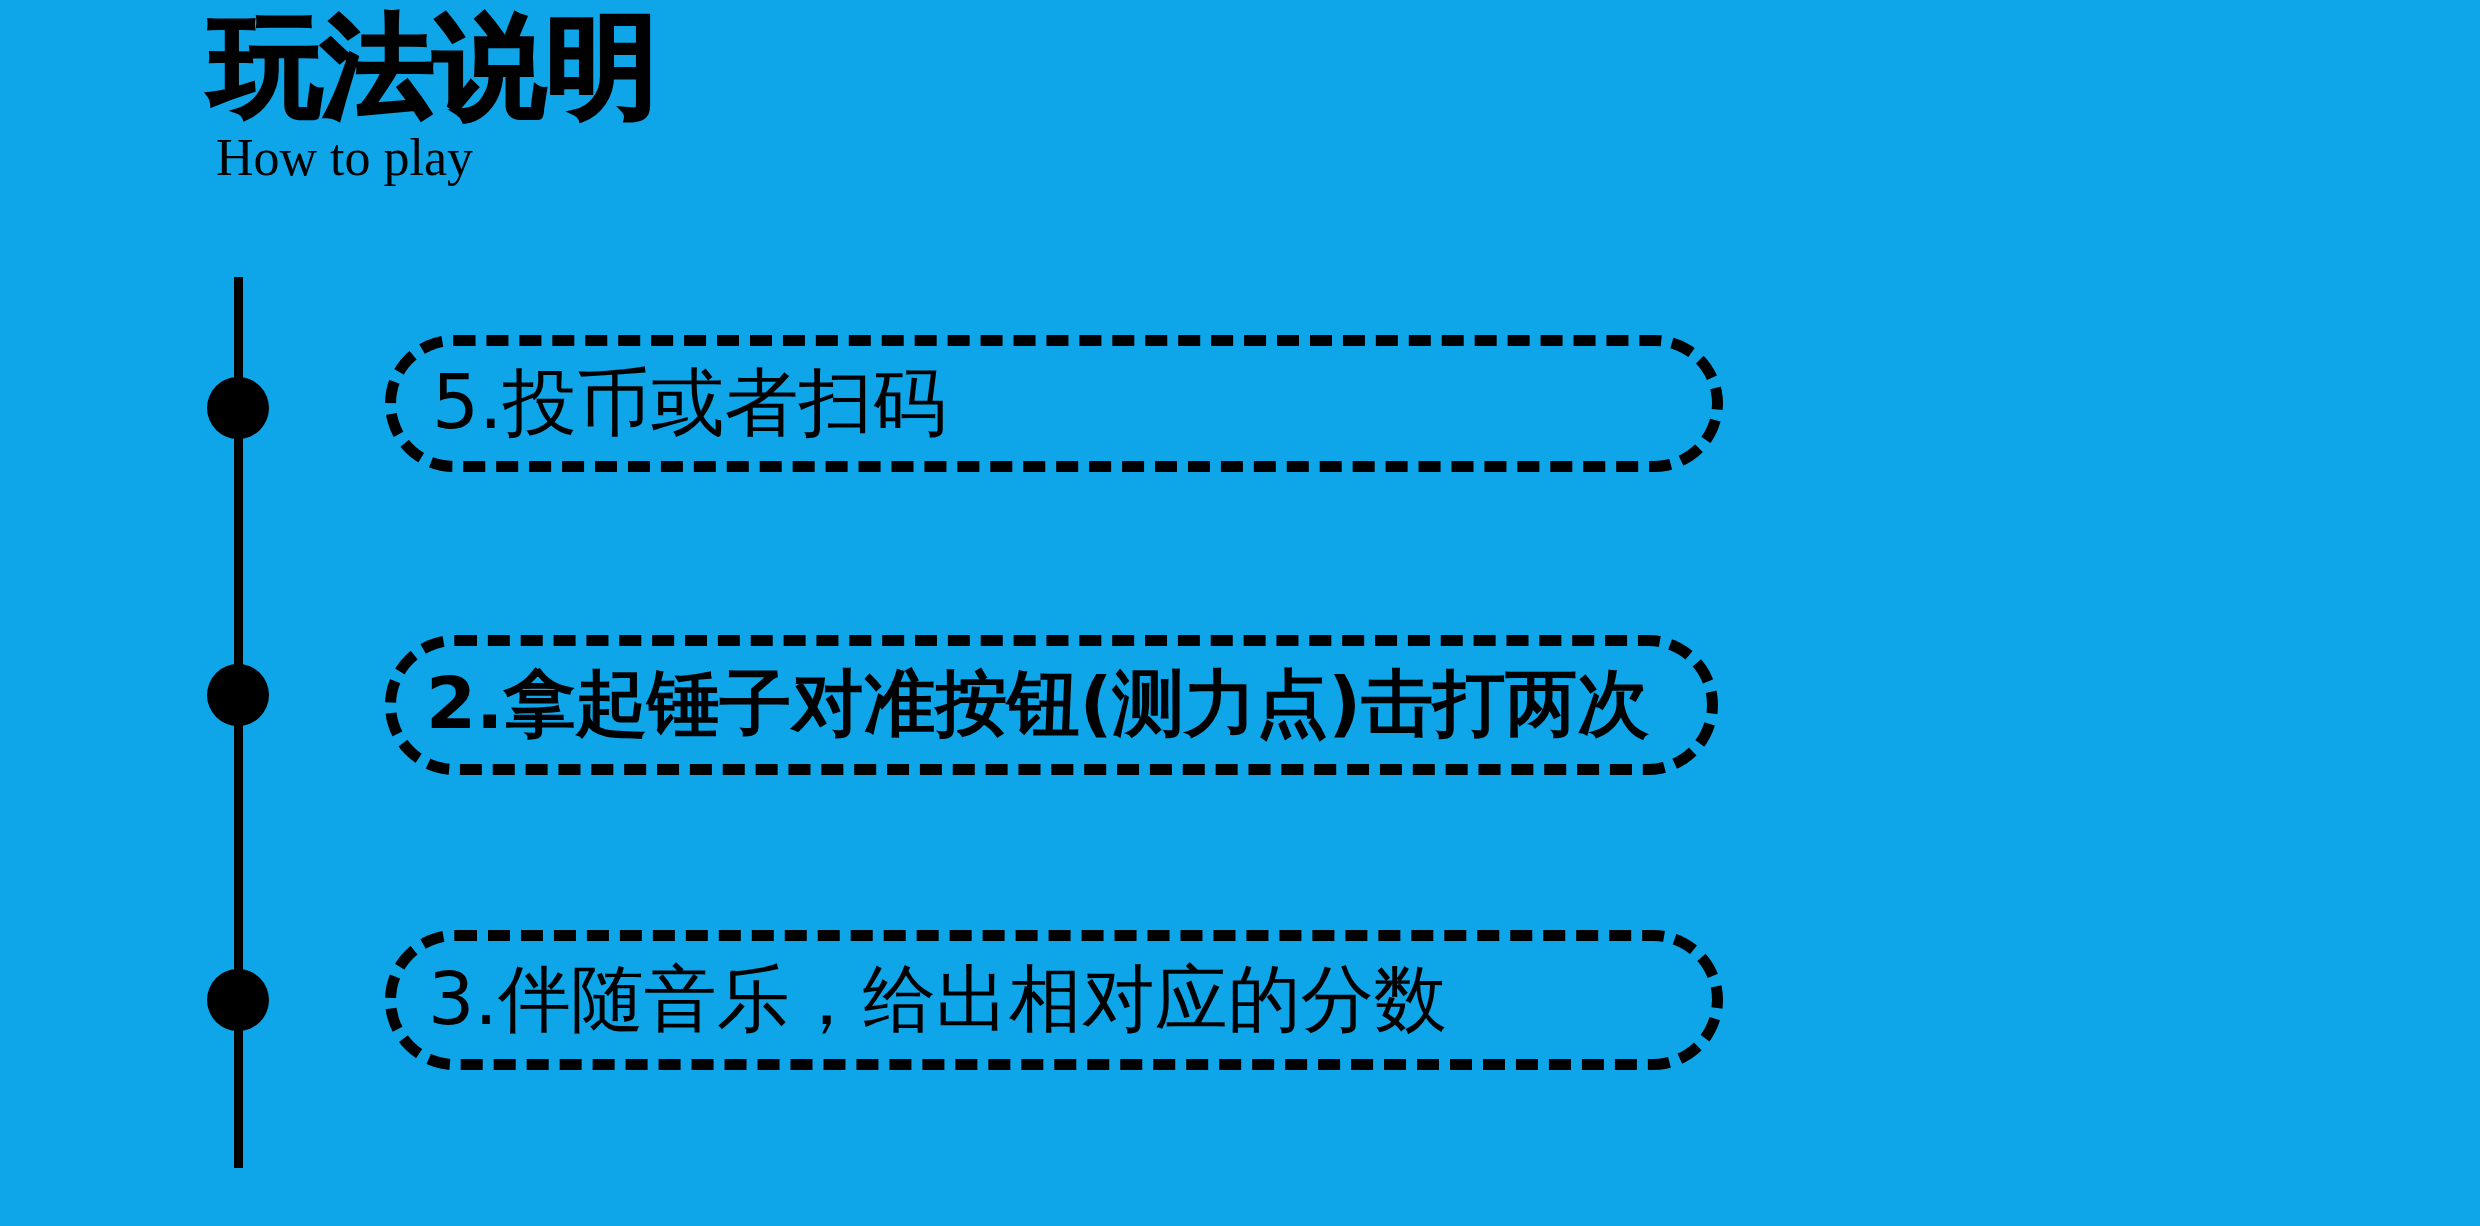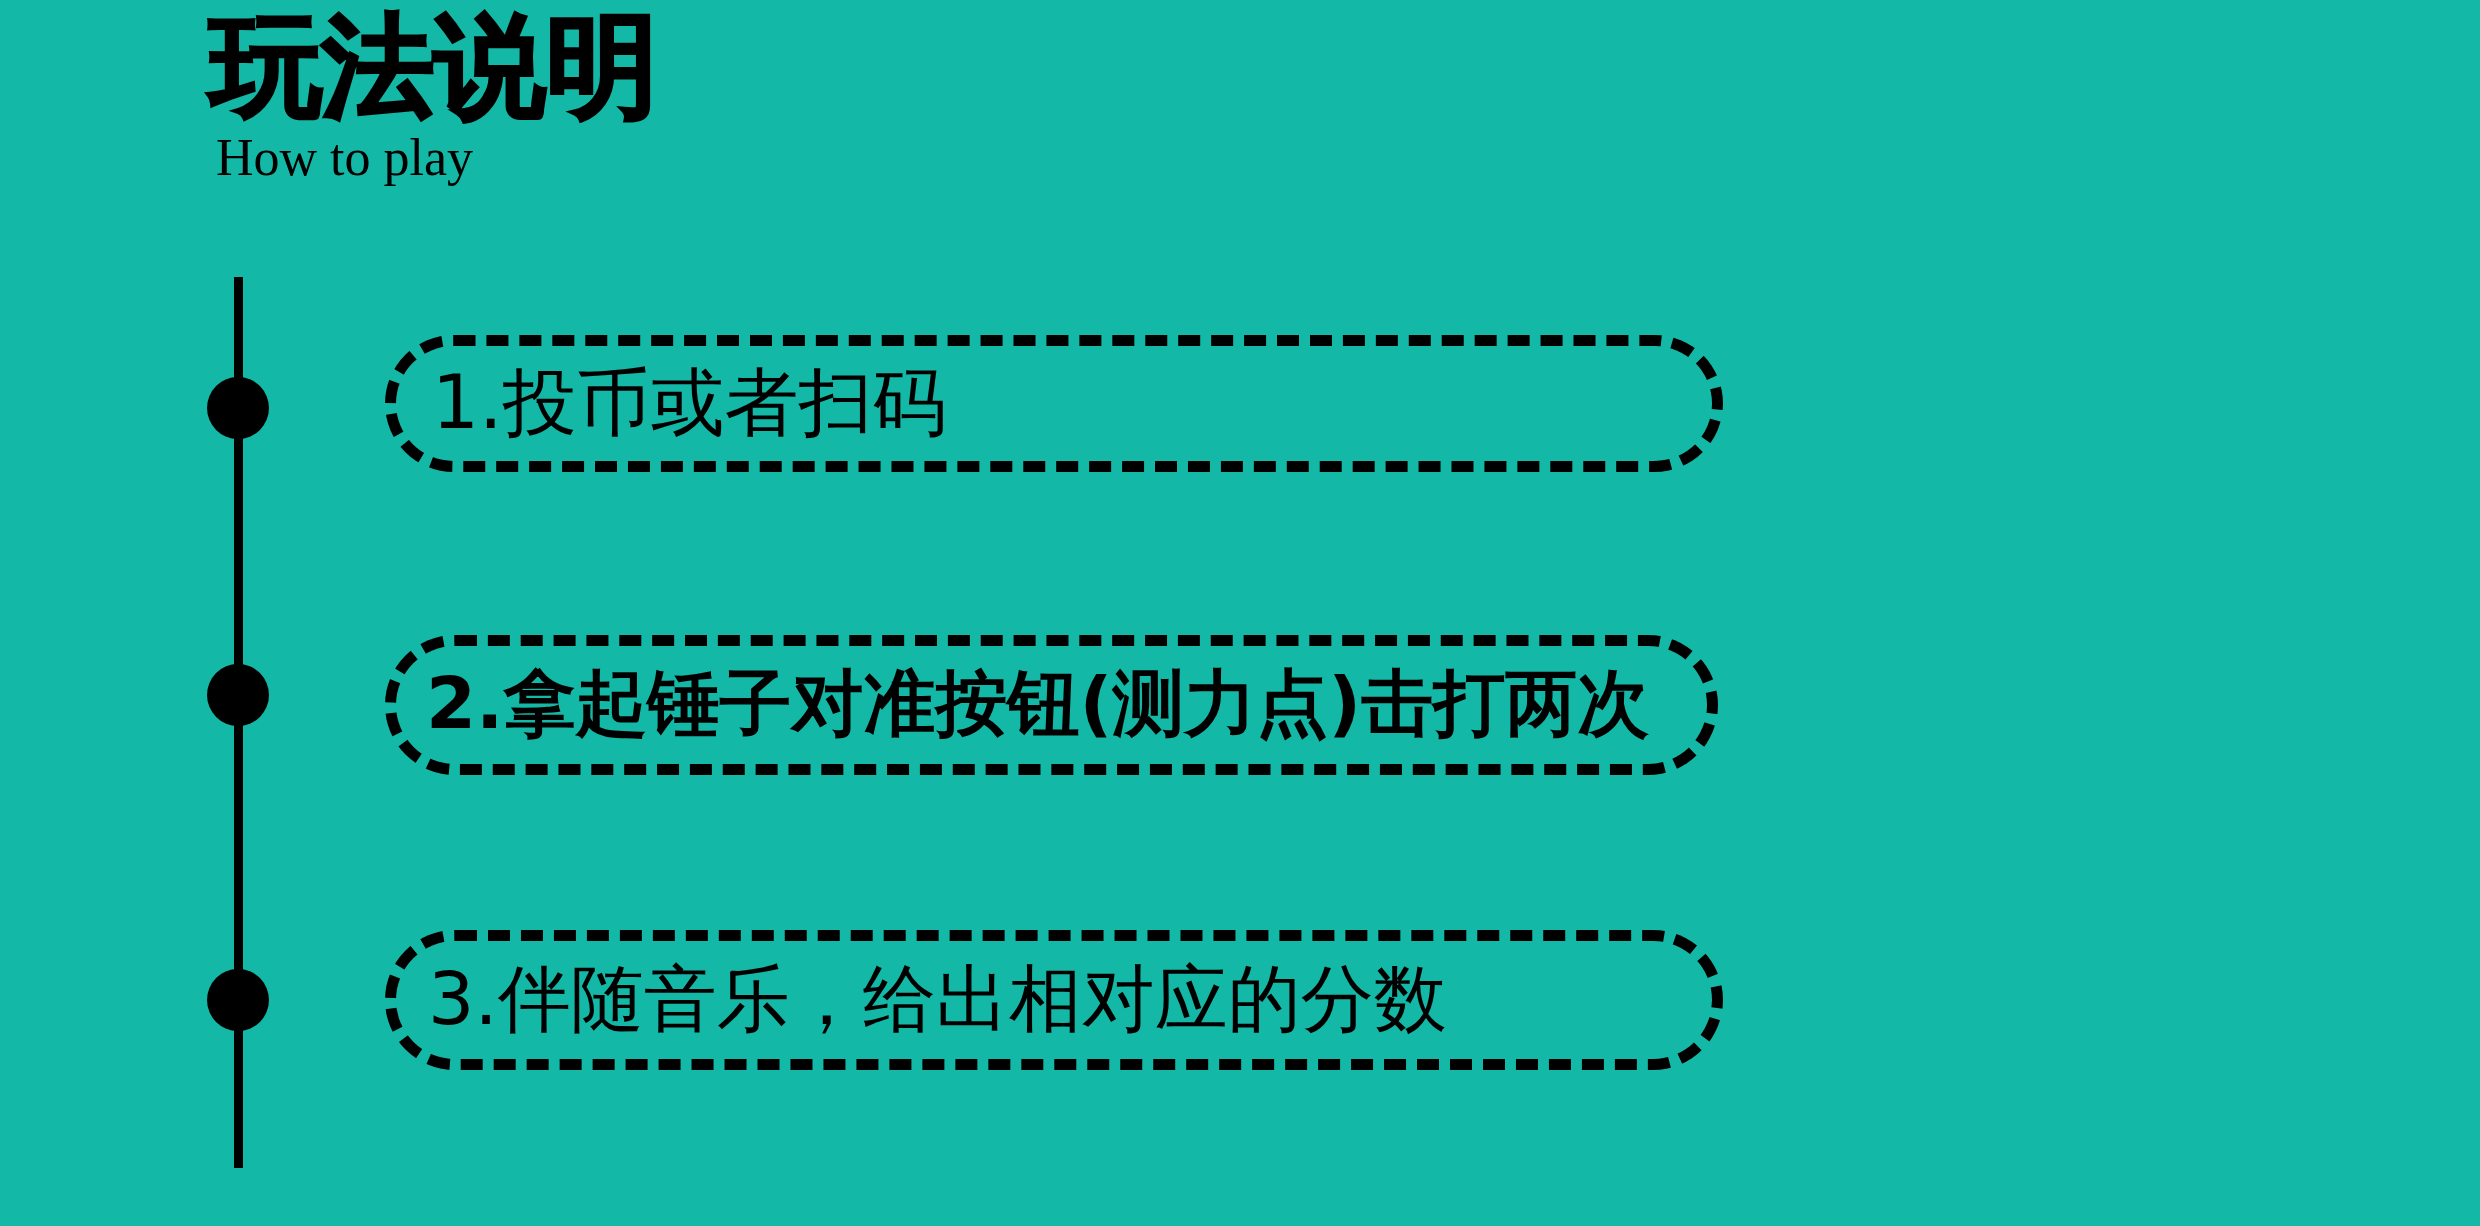--- a/index.html
+++ b/index.html
@@ -9,21 +9,21 @@
     background: #ffffff;
   }
   body {
     font-family: "Liberation Sans", "DejaVu Sans", sans-serif;
     -webkit-font-smoothing: antialiased;
   }
   #canvas {
     position: relative;
     width: 2480px;
     height: 1226px;
-    background: #14b8a6;
+    background: #0ea5e9;
     overflow: hidden;
   }
 
   
   .heading-block {
     position: absolute;
     left: 210px;
     top: 8px;
     width: 1400px;
   }
@@ -107,21 +107,21 @@
     <div class="page-subtitle">How to play</div>
   </div>
 
   <div class="timeline-axis"></div>
 
   <div class="timeline-dot d1"></div>
   <div class="timeline-dot d2"></div>
   <div class="timeline-dot d3"></div>
 
   <div class="step-box b1">
-    <span class="step-text">1.投币或者扫码</span>
+    <span class="step-text">5.投币或者扫码</span>
   </div>
 
   <div class="step-box b2">
     <span class="step-text">2.拿起锤子对准按钮(测力点)击打两次</span>
   </div>
 
   <div class="step-box b3">
     <span class="step-text">3.伴随音乐，给出相对应的分数</span>
   </div>
 

